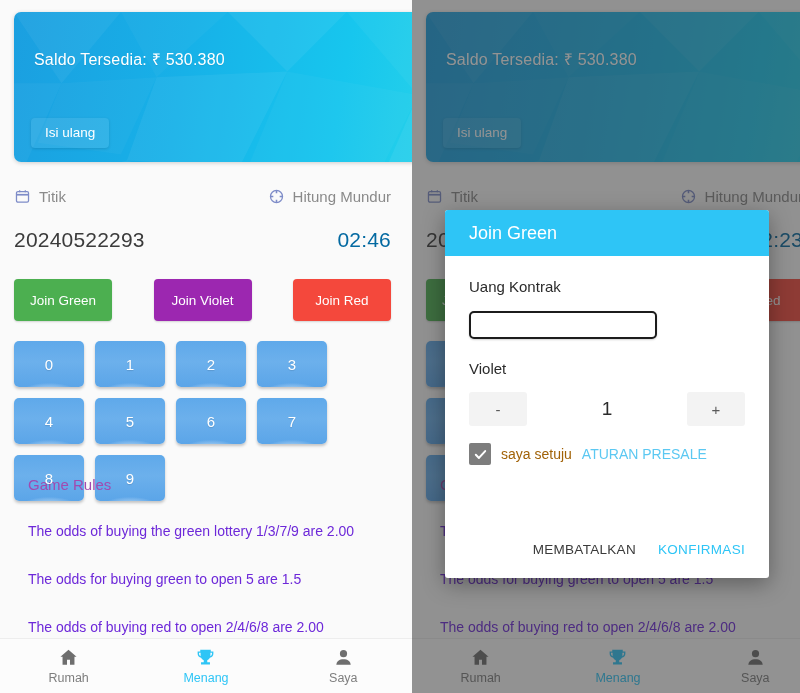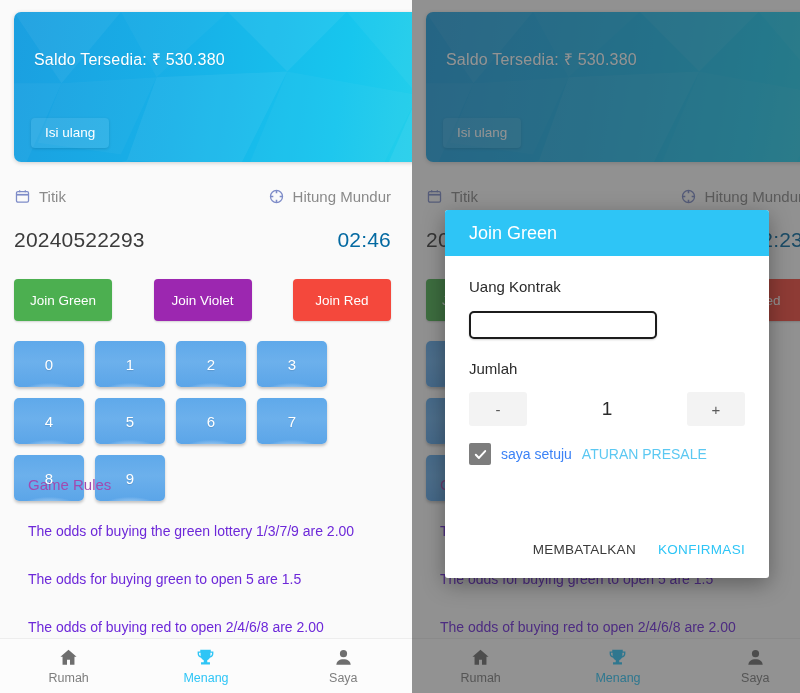--- a/index.html
+++ b/index.html
@@ -220,21 +220,21 @@
     margin-top: 17px;
     display: flex; align-items: center; gap: 10px;
   }
   .checkbox {
     width: 22px; height: 22px;
     background: #7d7d7d;
     border-radius: 2px;
     display: flex; align-items: center; justify-content: center;
     cursor: pointer; flex: 0 0 auto;
   }
-  .agree-text { font-size: 14px; color: #3b82f6; }
+  .agree-text { font-size: 14px; color: #a16207; }
   .agree-link { font-size: 14px; color: #5bc8f2; cursor: pointer; }
   .modal-actions {
     height: 52px;
     display: flex; align-items: center;
     justify-content: flex-end; gap: 22px;
     padding: 0 24px 6px 0;
   }
   .act-btn {
     background: none; border: none; cursor: pointer;
     font-family: "Liberation Sans", sans-serif;
@@ -479,21 +479,21 @@
     <div class="dim"></div>
   </div>
 
   <div class="modal">
     <div class="modal-header">
       <div class="modal-title">Join Green</div>
     </div>
     <div class="modal-body">
       <div class="field-label">Uang Kontrak</div>
       <input class="text-input" type="text" placeholder="" style="">
-      <div class="field-label2">Jumlah</div>
+      <div class="field-label2">Violet</div>
       <div class="stepper">
         <button class="step-btn">-</button>
         <div class="step-value">1</div>
         <button class="step-btn">+</button>
       </div>
       <div class="agree-row">
         <div class="checkbox">
           <svg width="15" height="15" viewBox="0 0 24 24" fill="none" stroke="#ffffff" stroke-width="3.2" stroke-linecap="round" stroke-linejoin="round">
             <path d="M4.5 12.5 9.5 17.5 19.5 6.5"></path>
           </svg>

